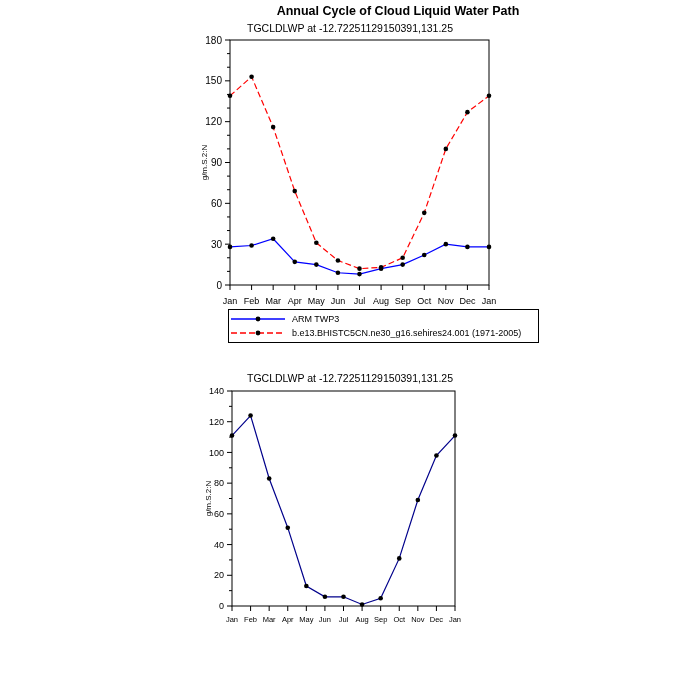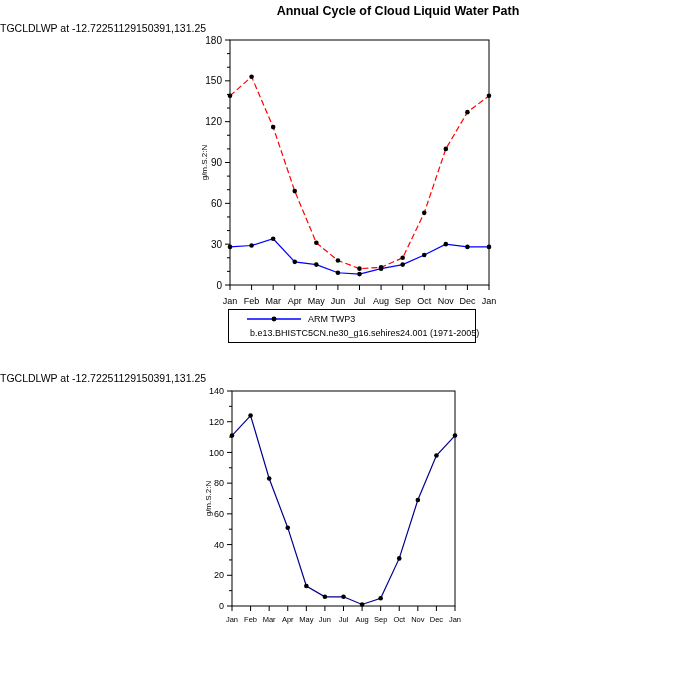--- a/index.html
+++ b/index.html
@@ -10,30 +10,30 @@
     overflow: hidden;
   }
   .page { position: relative; width: 700px; height: 700px; background:#ffffff; }
   #plots { position: absolute; left: 0; top: 0; }
   .chart-title {
     position: absolute; left: 0; width: 700px;
     text-align: center; font-weight: bold; color: #000; padding-left: 48px;
   }
   .chart-subtitle {
     position: absolute; left: 0; width: 700px;
-    font-weight: normal; color: #000;
+    text-align: center; font-weight: normal; color: #000;
   }
   .t0 { top: 4px;  font-size: 12.5px; }
   .s0 { top: 22px; font-size: 10.5px; }
   .t1 { top: 354px; font-size: 11.5px; }
   .s1 { top: 372px; font-size: 10.5px; }
   .legend {
-    position: absolute; left: 228px; top: 309px; width: 248px;
+    position: absolute; left: 228px; top: 309px; width: 311px;
     border: 1px solid #000; background: #fff;
-    padding: 2px 16px; box-sizing: border-box;
+    padding: 2px 0; box-sizing: border-box;
   }
   .legend-row { display: flex; align-items: center; height: 14px; }
   .legend-label { font-size: 9px; color: #000; margin-left: 5px; white-space: nowrap; }
 </style>
 </head>
 <body>
 
 <div class="page">
 
   <svg id="plots" width="700" height="700">

